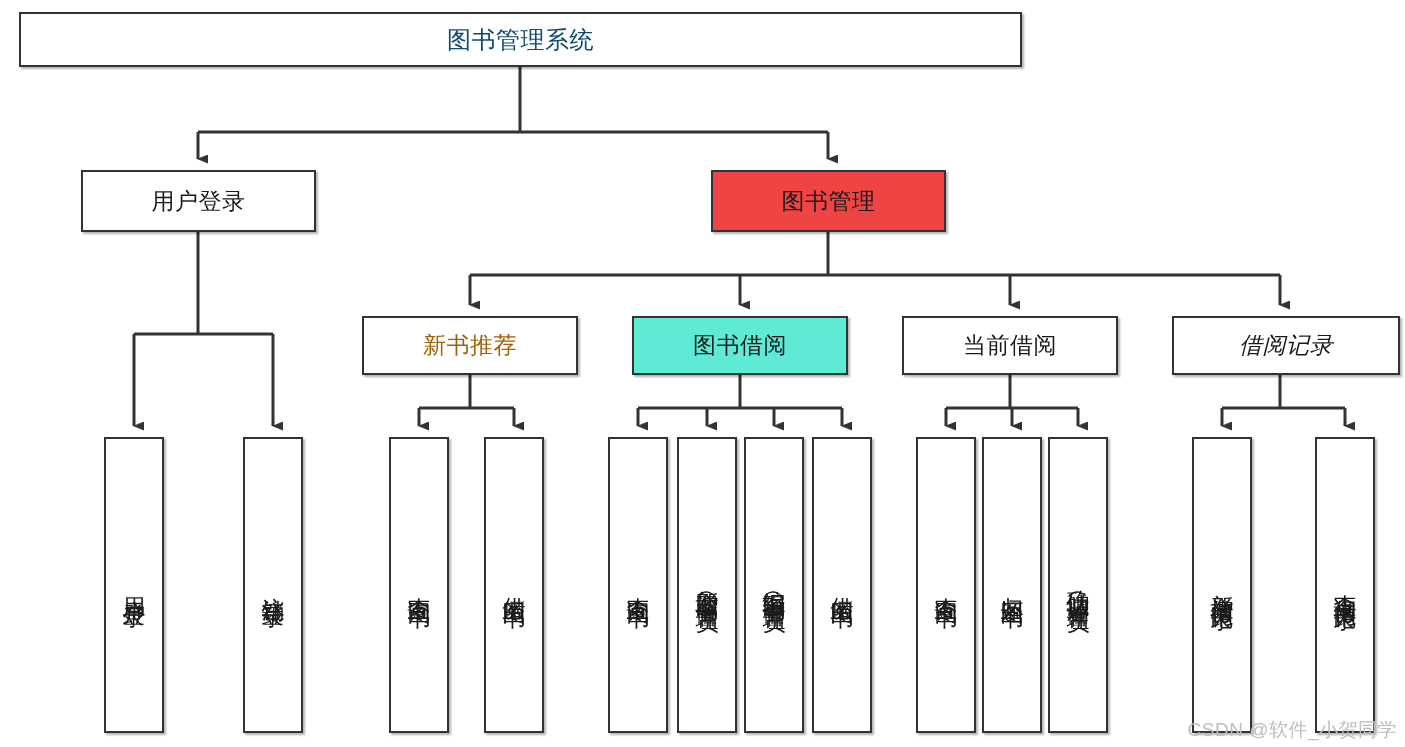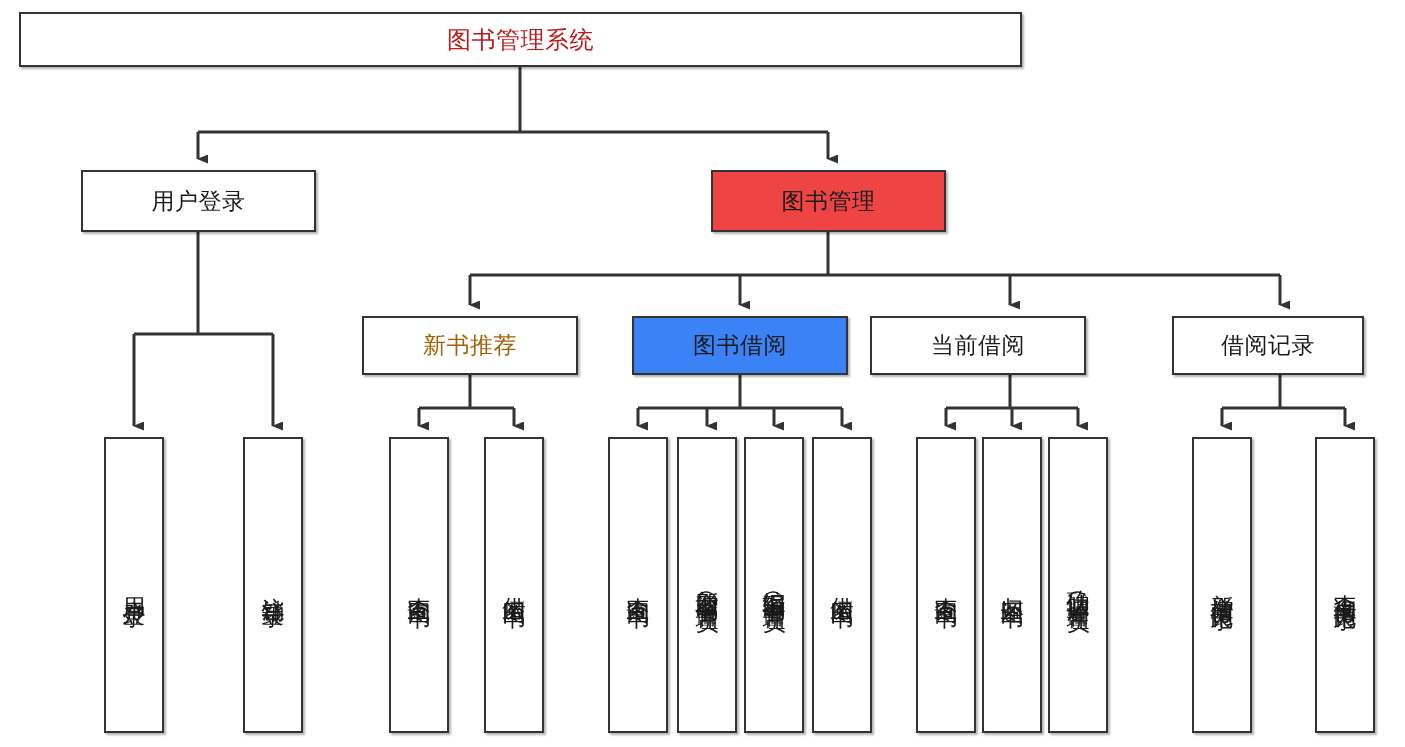--- a/index.html
+++ b/index.html
@@ -112,39 +112,39 @@
         <line x1="1012" y1="408" x2="1012" y2="426" marker-end="url(#arrowhead)"></line>
         <line x1="1078" y1="408" x2="1078" y2="426" marker-end="url(#arrowhead)"></line>
         <line x1="1280" y1="375" x2="1280" y2="408"></line>
         <line x1="1222" y1="408" x2="1345" y2="408"></line>
         <line x1="1222" y1="408" x2="1222" y2="426" marker-end="url(#arrowhead)"></line>
         <line x1="1345" y1="408" x2="1345" y2="426" marker-end="url(#arrowhead)"></line>
       </g>
   </svg>
 
   <div id="nodes">
-      <div class="node horiz root" style="left: 19px; top: 12px; width: 1003px; height: 55px; border-color: rgb(51, 51, 51); background: rgb(255, 255, 255); color: #b91c1c;">
+      <div class="node horiz root" style="left: 19px; top: 12px; width: 1003px; height: 55px; border-color: rgb(51, 51, 51); background: rgb(255, 255, 255); color: #0c4a6e;">
         <span class="label">图书管理系统</span>
       </div>
       <div class="node horiz" style="left: 81px; top: 170px; width: 235px; height: 62px; border-color: rgb(51, 51, 51); background: rgb(255, 255, 255); color: rgb(26, 26, 26);">
         <span class="label">用户登录</span>
       </div>
       <div class="node horiz" style="left: 711px; top: 170px; width: 235px; height: 62px; border-color: rgb(51, 51, 51); background: #ef4444; color: rgb(26, 26, 26);">
         <span class="label">图书管理</span>
       </div>
       <div class="node horiz" style="left: 362px; top: 316px; width: 216px; height: 59px; border-color: rgb(51, 51, 51); background: rgb(255, 255, 255); color: #a16207;">
         <span class="label">新书推荐</span>
       </div>
-      <div class="node horiz" style="left: 632px; top: 316px; width: 216px; height: 59px; border-color: rgb(51, 51, 51); background: #3b82f6; color: rgb(26, 26, 26);">
+      <div class="node horiz" style="left: 632px; top: 316px; width: 216px; height: 59px; border-color: rgb(51, 51, 51); background: #5eead4; color: rgb(26, 26, 26);">
         <span class="label">图书借阅</span>
       </div>
-      <div class="node horiz" style="left: 870px; top: 316px; width: 216px; height: 59px; border-color: rgb(51, 51, 51); background: rgb(255, 255, 255); color: rgb(26, 26, 26);">
+      <div class="node horiz" style="left: 902px; top: 316px; width: 216px; height: 59px; border-color: rgb(51, 51, 51); background: rgb(255, 255, 255); color: rgb(26, 26, 26);">
         <span class="label">当前借阅</span>
       </div>
-      <div class="node horiz" style="left: 1172px; top: 316px; width: 192px; height: 59px; border-color: rgb(51, 51, 51); background: rgb(255, 255, 255); color: rgb(26, 26, 26);">
+      <div class="node horiz" style="left: 1172px; top: 316px; width: 228px; height: 59px; border-color: rgb(51, 51, 51); background: rgb(255, 255, 255); color: rgb(26, 26, 26); font-style: italic;">
         <span class="label">借阅记录</span>
       </div>
       <div class="node vert" style="left: 104px; top: 437px; width: 60px; height: 296px; border-color: rgb(51, 51, 51); background: rgb(255, 255, 255); color: rgb(26, 26, 26);">
         <span class="label">用户登录</span>
       </div>
       <div class="node vert" style="left: 243px; top: 437px; width: 60px; height: 296px; border-color: rgb(51, 51, 51); background: rgb(255, 255, 255); color: rgb(26, 26, 26);">
         <span class="label">注销登录</span>
       </div>
       <div class="node vert" style="left: 389px; top: 437px; width: 60px; height: 296px; border-color: rgb(51, 51, 51); background: rgb(255, 255, 255); color: rgb(26, 26, 26);">
         <span class="label">查询图书</span>
@@ -174,14 +174,15 @@
         <span class="label">确认归还（管理员）</span>
       </div>
       <div class="node vert" style="left: 1192px; top: 437px; width: 60px; height: 296px; border-color: rgb(51, 51, 51); background: rgb(255, 255, 255); color: rgb(26, 26, 26);">
         <span class="label">新增借阅记录</span>
       </div>
       <div class="node vert" style="left: 1315px; top: 437px; width: 60px; height: 296px; border-color: rgb(51, 51, 51); background: rgb(255, 255, 255); color: rgb(26, 26, 26);">
         <span class="label">查询借阅记录</span>
       </div>
     </div>
 
+  <div id="watermark">CSDN @软件_小贺同学</div>
 
 </div>
 
 </body></html>

